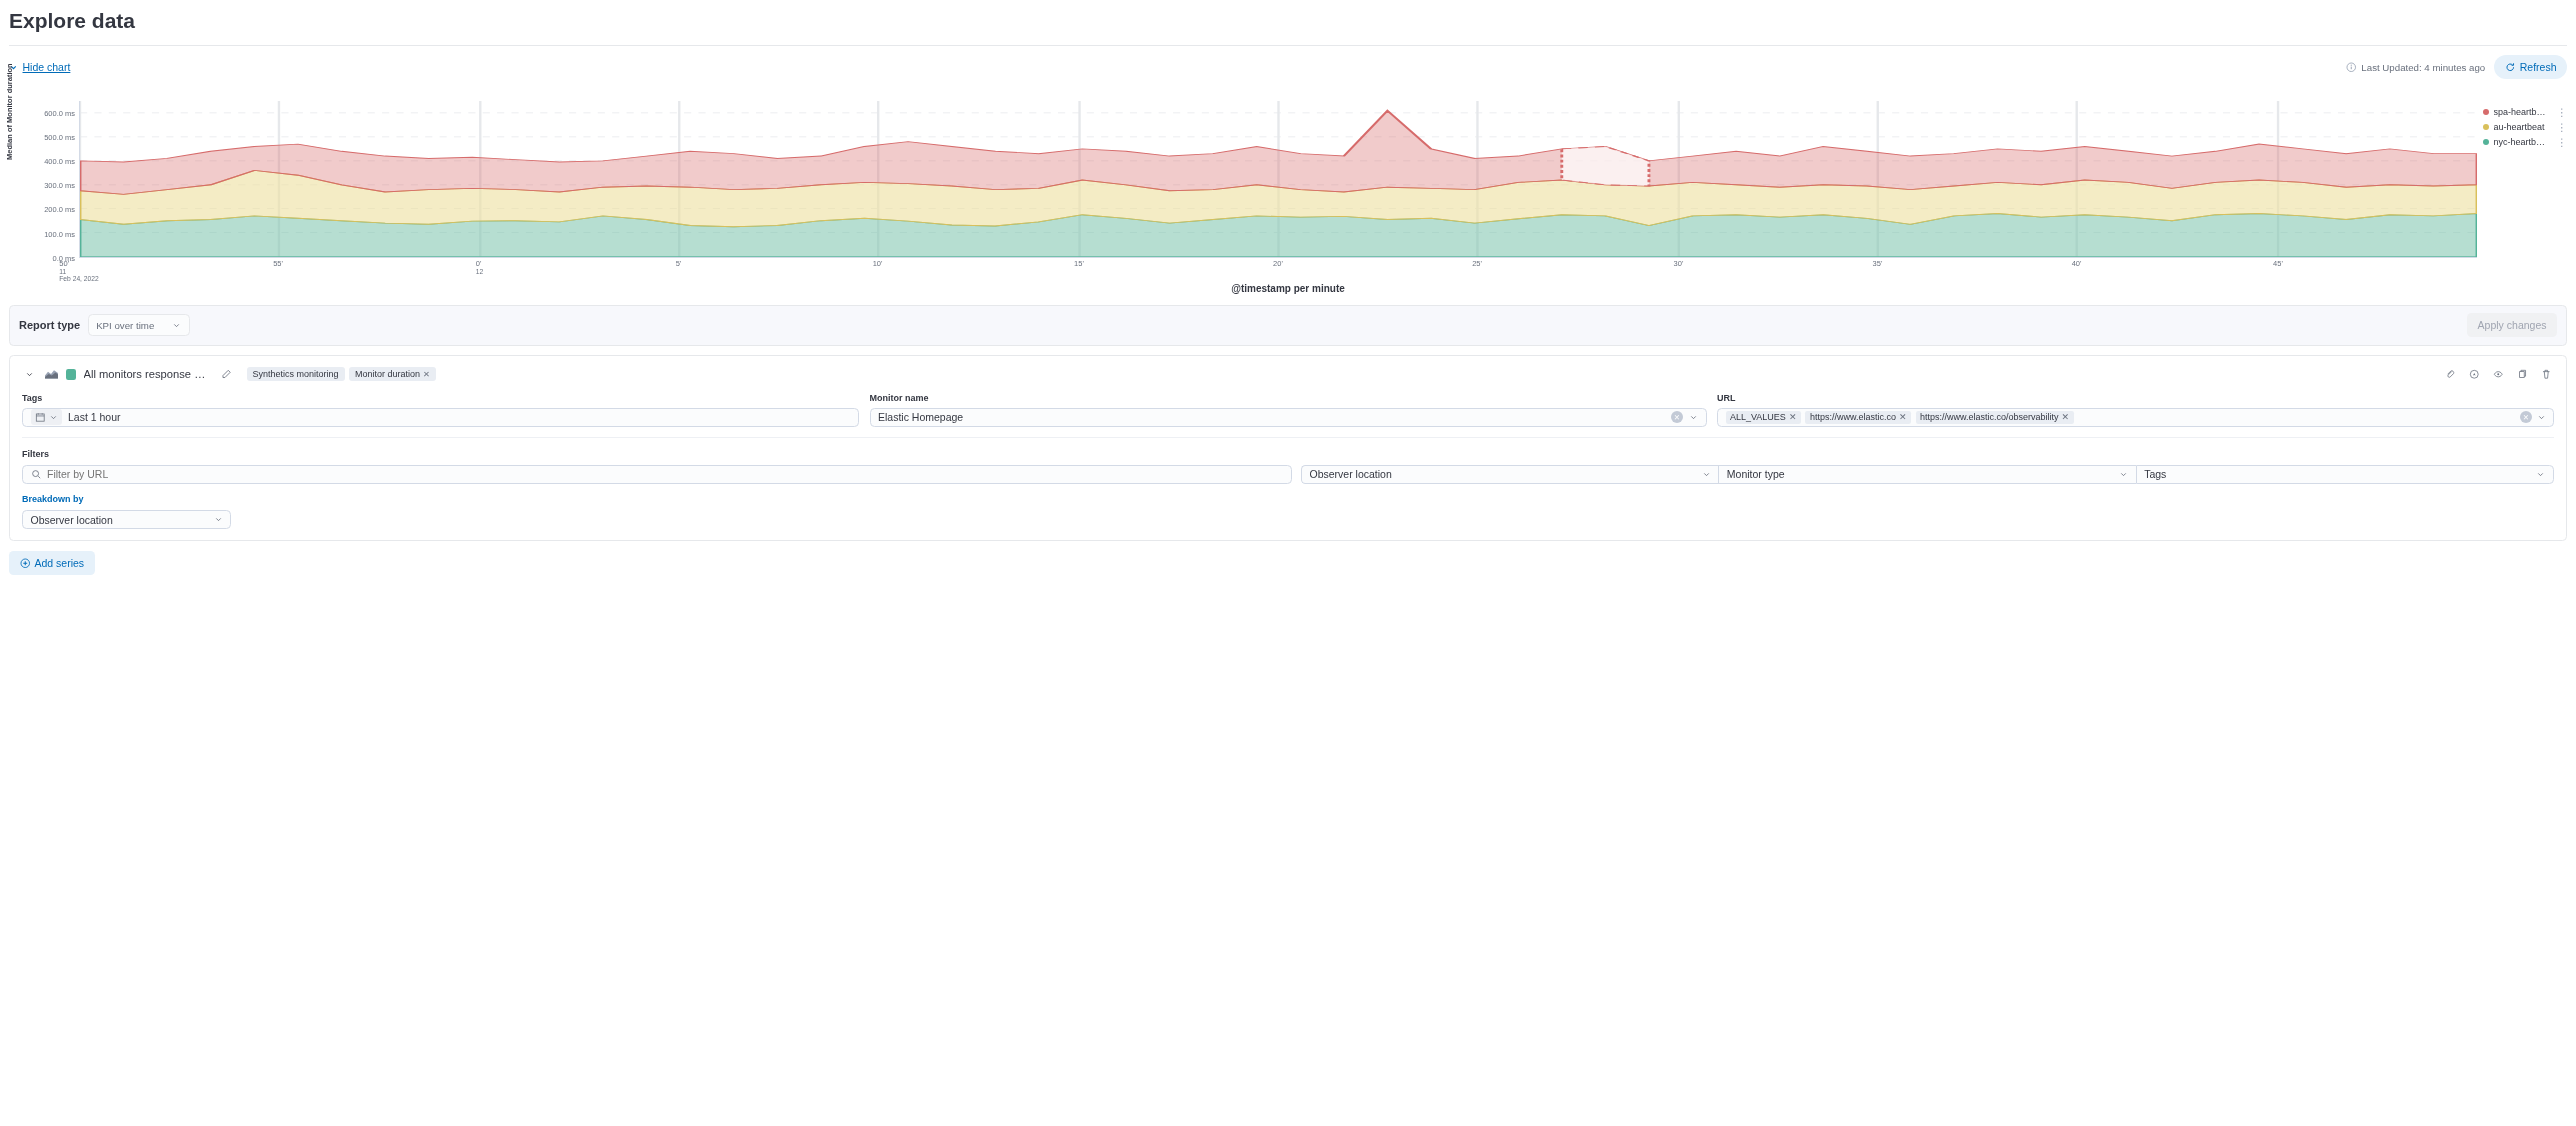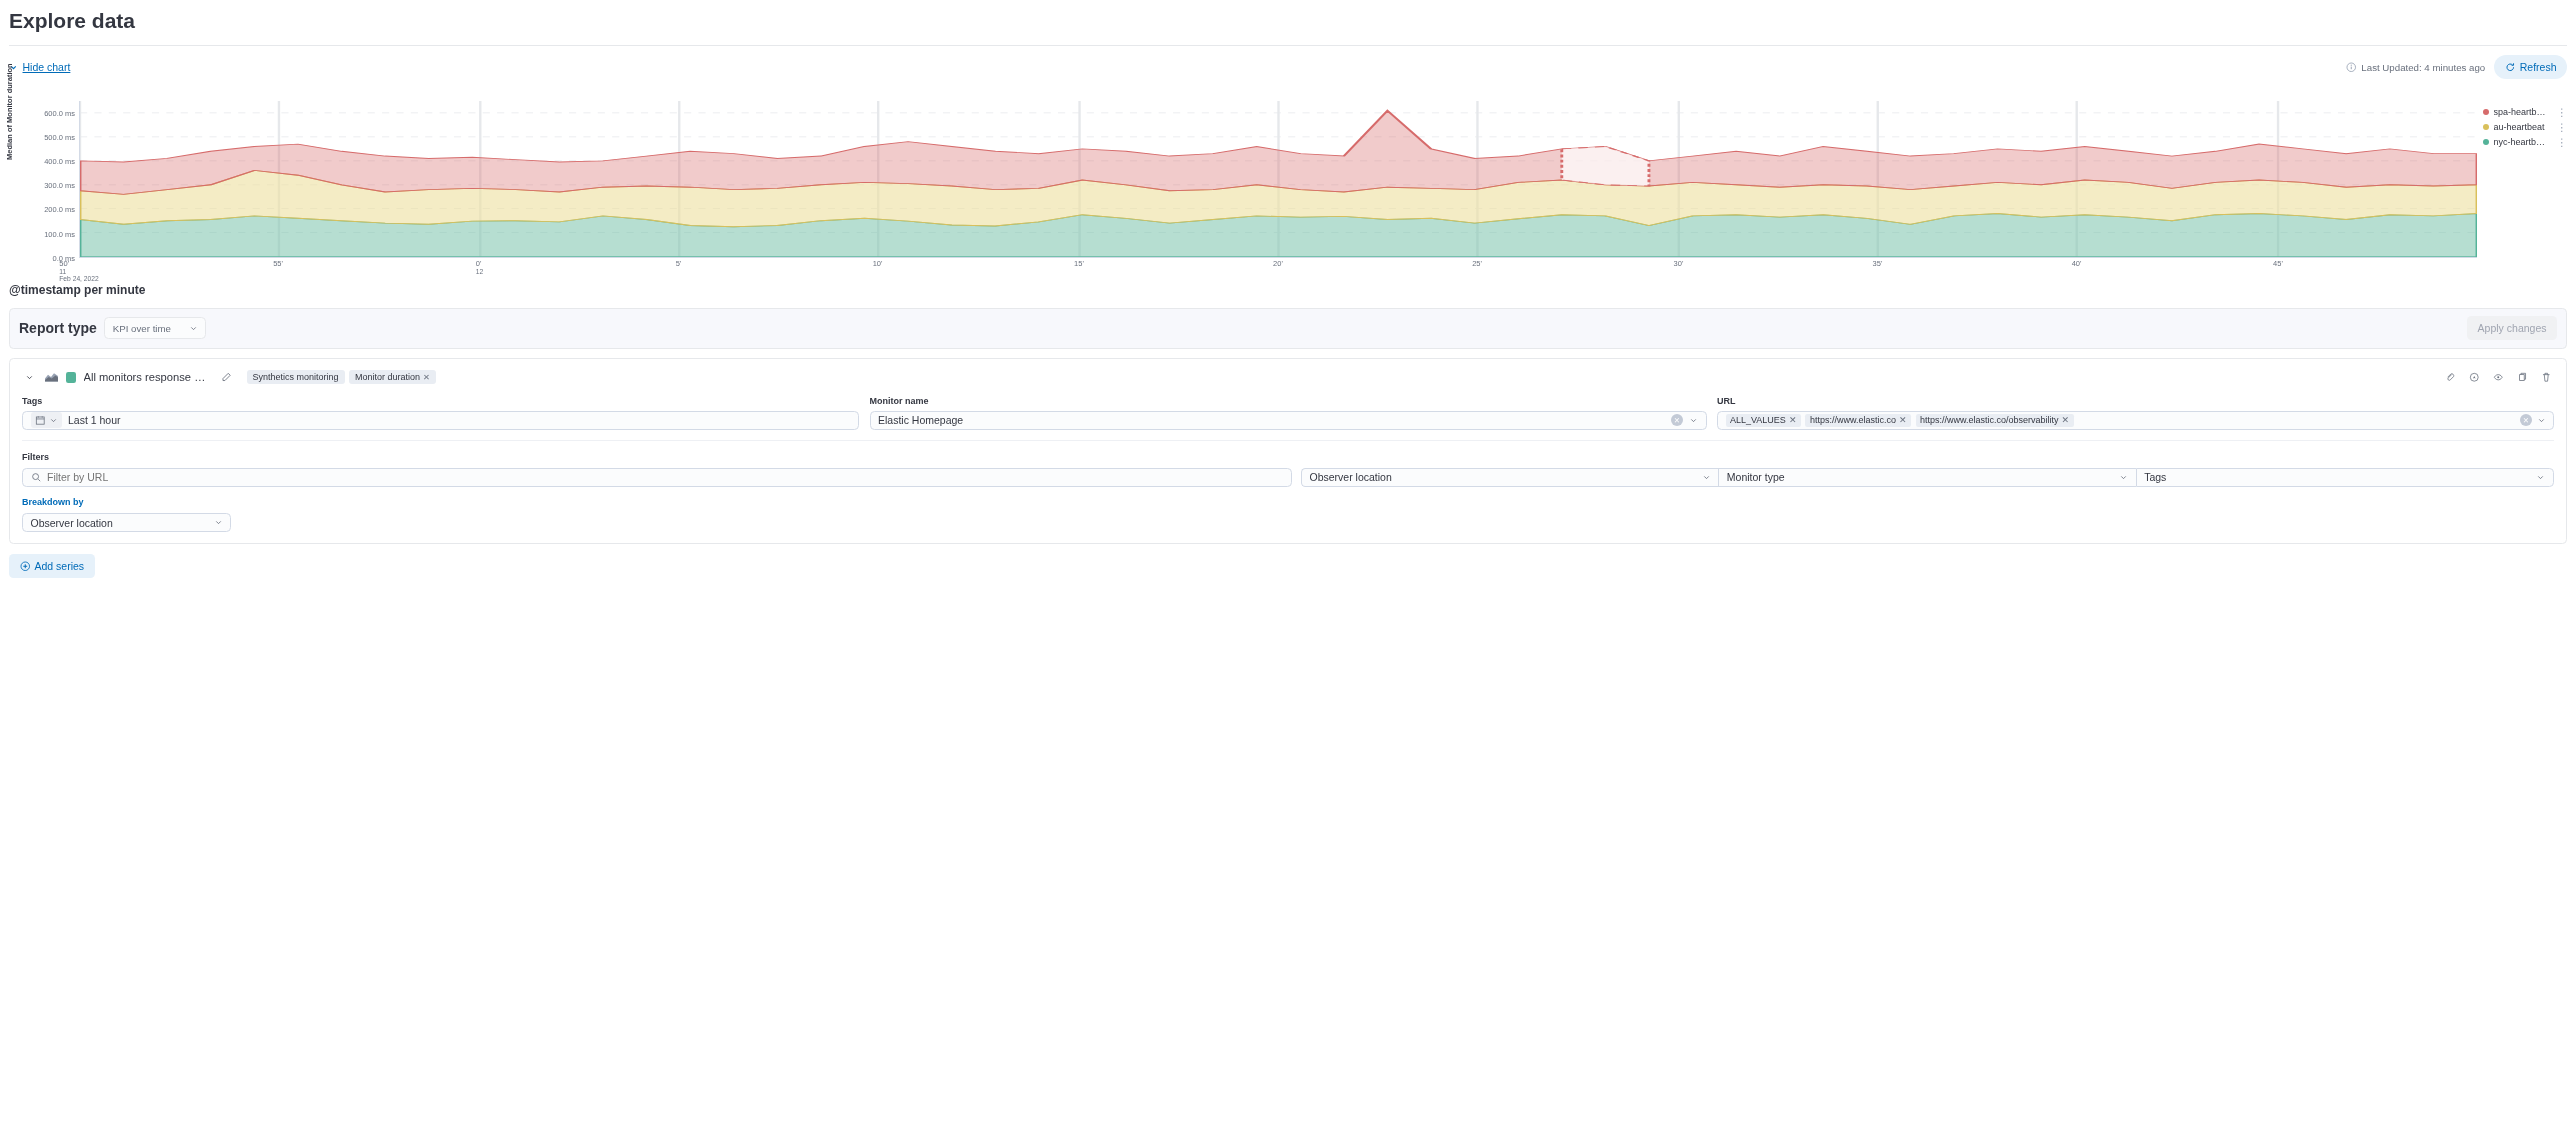--- a/index.html
+++ b/index.html
@@ -13,29 +13,29 @@
 .btn-refresh { background: #e6f1fa; color: #006bb8; border: none; border-radius: 12px; padding: 6px 10.5px; font-size: 10.5px; display: inline-flex; align-items: center; gap: 4.5px; cursor: pointer; }
 .chart-area { position: relative; height: 176px; margin-bottom: 6px; }
 .yaxis-label { position: absolute; left: -4.5px; top: 50%; transform: rotate(-90deg) translateX(30%); transform-origin: left top; font-size: 7.5px; font-weight: 600; color: #343741; white-space: nowrap; }
 .yticks { position: absolute; left: 30px; top: 0; bottom: 19.4px; width: 39px; }
 .ytick { position: absolute; right: 3px; font-size: 7.5px; color: #69707d; transform: translateY(-50%); }
 .plot { position: absolute; left: 70px; right: 90px; top: 0; bottom: 19.4px; border-left: 0.7px solid #d3dae6; border-bottom: 0.7px solid #d3dae6; }
 .plot svg { width: 100%; height: 100%; display: block; }
 .xticks { position: absolute; left: 70px; right: 90px; bottom: 0; height: 19.4px; }
 .xtick { position: absolute; font-size: 7.5px; color: #69707d; transform: translateX(-50%); top: 1.5px; }
 .xtick .sub { font-size: 6.7px; }
-.xaxis-caption { font-size: 12px; font-weight: 600; color: #343741; margin-top: 1.5px; margin-bottom: 10.5px; }
+.xaxis-caption { text-align: center; font-size: 10px; font-weight: 600; color: #343741; margin-top: 1.5px; margin-bottom: 10.5px; }
 .legend { position: absolute; right: 0; top: 4.5px; width: 84px; }
 .legend-item { display: flex; align-items: center; gap: 4.5px; font-size: 9px; color: #343741; margin-bottom: 3px; }
 .legend-dot { width: 6px; height: 6px; border-radius: 50%; flex-shrink: 0; }
 .legend-label { flex: 1; white-space: nowrap; overflow: hidden; text-overflow: ellipsis; }
 .legend-more { color: #98a2b3; font-size: 10.5px; cursor: pointer; }
 .config-panel { background: #f7f8fc; border: 0.7px solid #e6e8eb; border-radius: 4.5px; padding: 7.5px 9px; display: flex; align-items: center; justify-content: space-between; margin-bottom: 9px; }
 .config-left { display: flex; align-items: center; gap: 7.5px; }
-.config-label { font-size: 14px; font-weight: 600; color: #343741; }
+.config-label { font-size: 11px; font-weight: 600; color: #343741; }
 .select-like { background: #fbfcfd; border: 0.7px solid #e6e8eb; border-radius: 4.5px; padding: 4.5px 7.5px; display: inline-flex; align-items: center; gap: 18px; font-size: 9.7px; color: #69707d; cursor: pointer; }
 .btn-disabled { background: #f0f1f3; color: #a0a5b1; border: none; border-radius: 4.5px; padding: 6px 10.5px; font-size: 10.5px; cursor: not-allowed; }
 .series-panel { border: 0.7px solid #e6e8eb; border-radius: 4.5px; padding: 10.5px 12px; margin-bottom: 10.5px; }
 .series-header { display: flex; align-items: center; justify-content: space-between; margin-bottom: 10.5px; }
 .series-header-left { display: flex; align-items: center; gap: 7.5px; }
 .icon-btn { background: none; border: none; cursor: pointer; color: #69707d; padding: 3px; display: inline-flex; }
 .color-swatch { width: 10.5px; height: 10.5px; border-radius: 2.2px; }
 .series-name { font-size: 11.2px; max-width: 127px; white-space: nowrap; overflow: hidden; text-overflow: ellipsis; }
 .tag { background: #e9edf3; border-radius: 3px; padding: 2.2px 6px; font-size: 9px; color: #343741; display: inline-flex; align-items: center; gap: 3px; }
 .tag-x { cursor: pointer; font-size: 8.2px; color: #69707d; }

